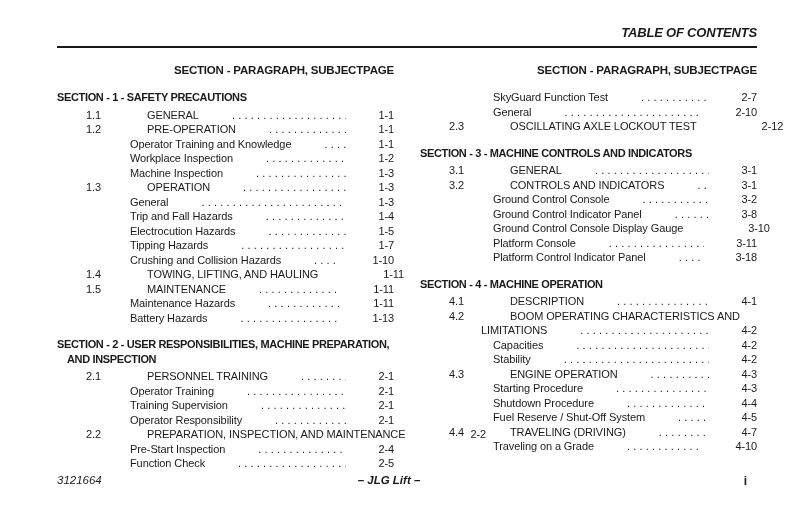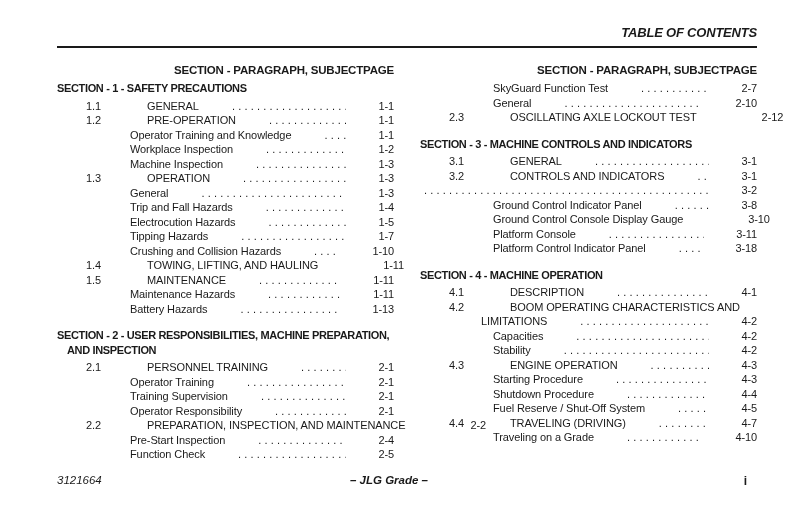--- a/index.html
+++ b/index.html
@@ -24,21 +24,21 @@
     position: absolute; top: 63px; left: 57px;
     display: flex; gap: 26px;
   }
   .col { width: 337px; }
   .col-header {
     display: flex; justify-content: flex-end;
     font-weight: bold; font-size: 11.5px; letter-spacing: -0.2px;
     height: 14px; line-height: 14px;
   }
   .block { margin-top: 12px; }
-  .block.first { margin-top: 4px; }
+  .block.first { margin-top: 13px; }
   .sec-title {
     font-weight: bold; font-size: 11px; letter-spacing: -0.35px;
     line-height: 14.5px; white-space: nowrap; margin-bottom: 3px;
   }
   .sec-title .tl { white-space: nowrap; }
   .sec-title .tl + .tl { padding-left: 10px; }
   .entry {
     display: flex; align-items: baseline;
     font-size: 11px; line-height: 14.5px; height: 14.5px;
     letter-spacing: -0.1px;
@@ -239,20 +239,21 @@
           <span class="dots"></span>
           <span class="pg">3-1</span>
         </div>
         <div class="entry main">
           <span class="num">3.2</span>
           <span class="title">CONTROLS AND INDICATORS</span>
           <span class="dots"></span>
           <span class="pg">3-1</span>
         </div>
         <div class="entry sub">
+          <span class="title">Ground Control Console</span>
           <span class="dots"></span>
           <span class="pg">3-2</span>
         </div>
         <div class="entry sub">
           <span class="title">Ground Control Indicator Panel</span>
           <span class="dots"></span>
           <span class="pg">3-8</span>
         </div>
         <div class="entry sub">
           <span class="title">Ground Control Console Display Gauge</span>
@@ -330,15 +331,15 @@
           <span class="title">Traveling on a Grade</span>
           <span class="dots"></span>
           <span class="pg">4-10</span>
         </div>
       </div>
     </div>
 </div>
 
 <div class="footer">
   <span class="f-left">3121664</span>
-  <span class="f-center">– JLG Grade –</span>
+  <span class="f-center">– JLG Lift –</span>
   <span class="f-right">i</span>
 </div>
 
 </body></html>

